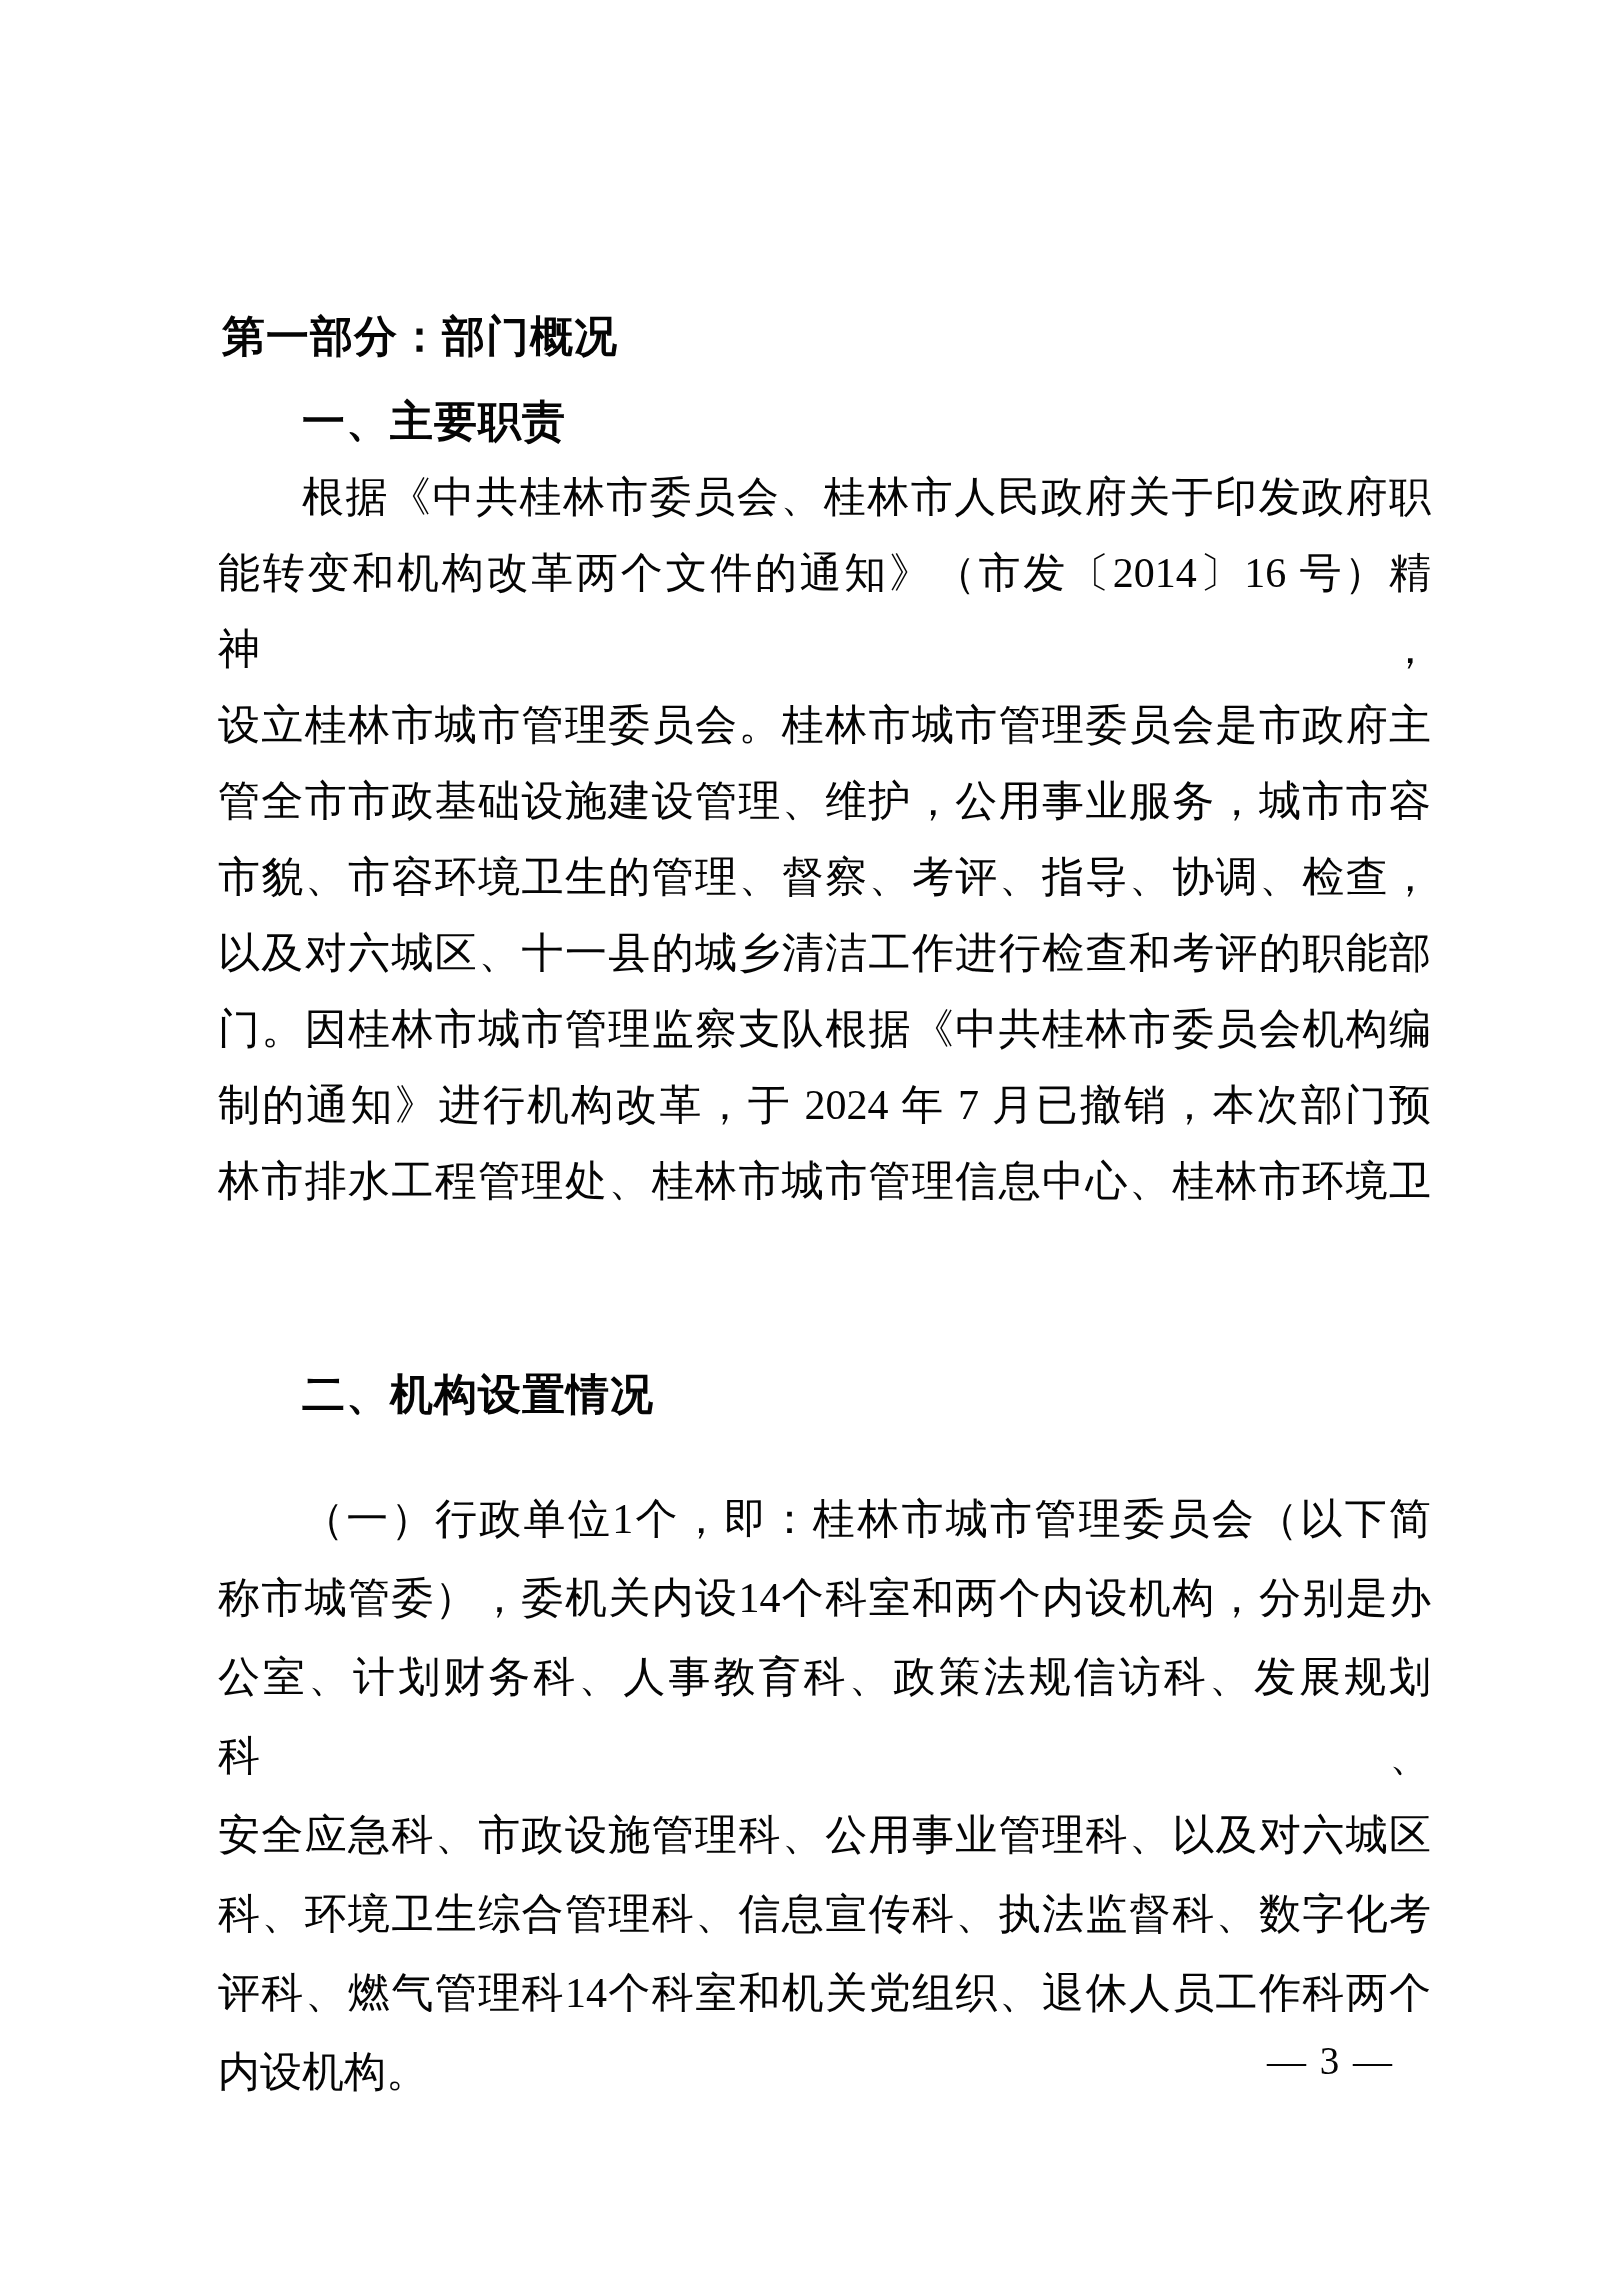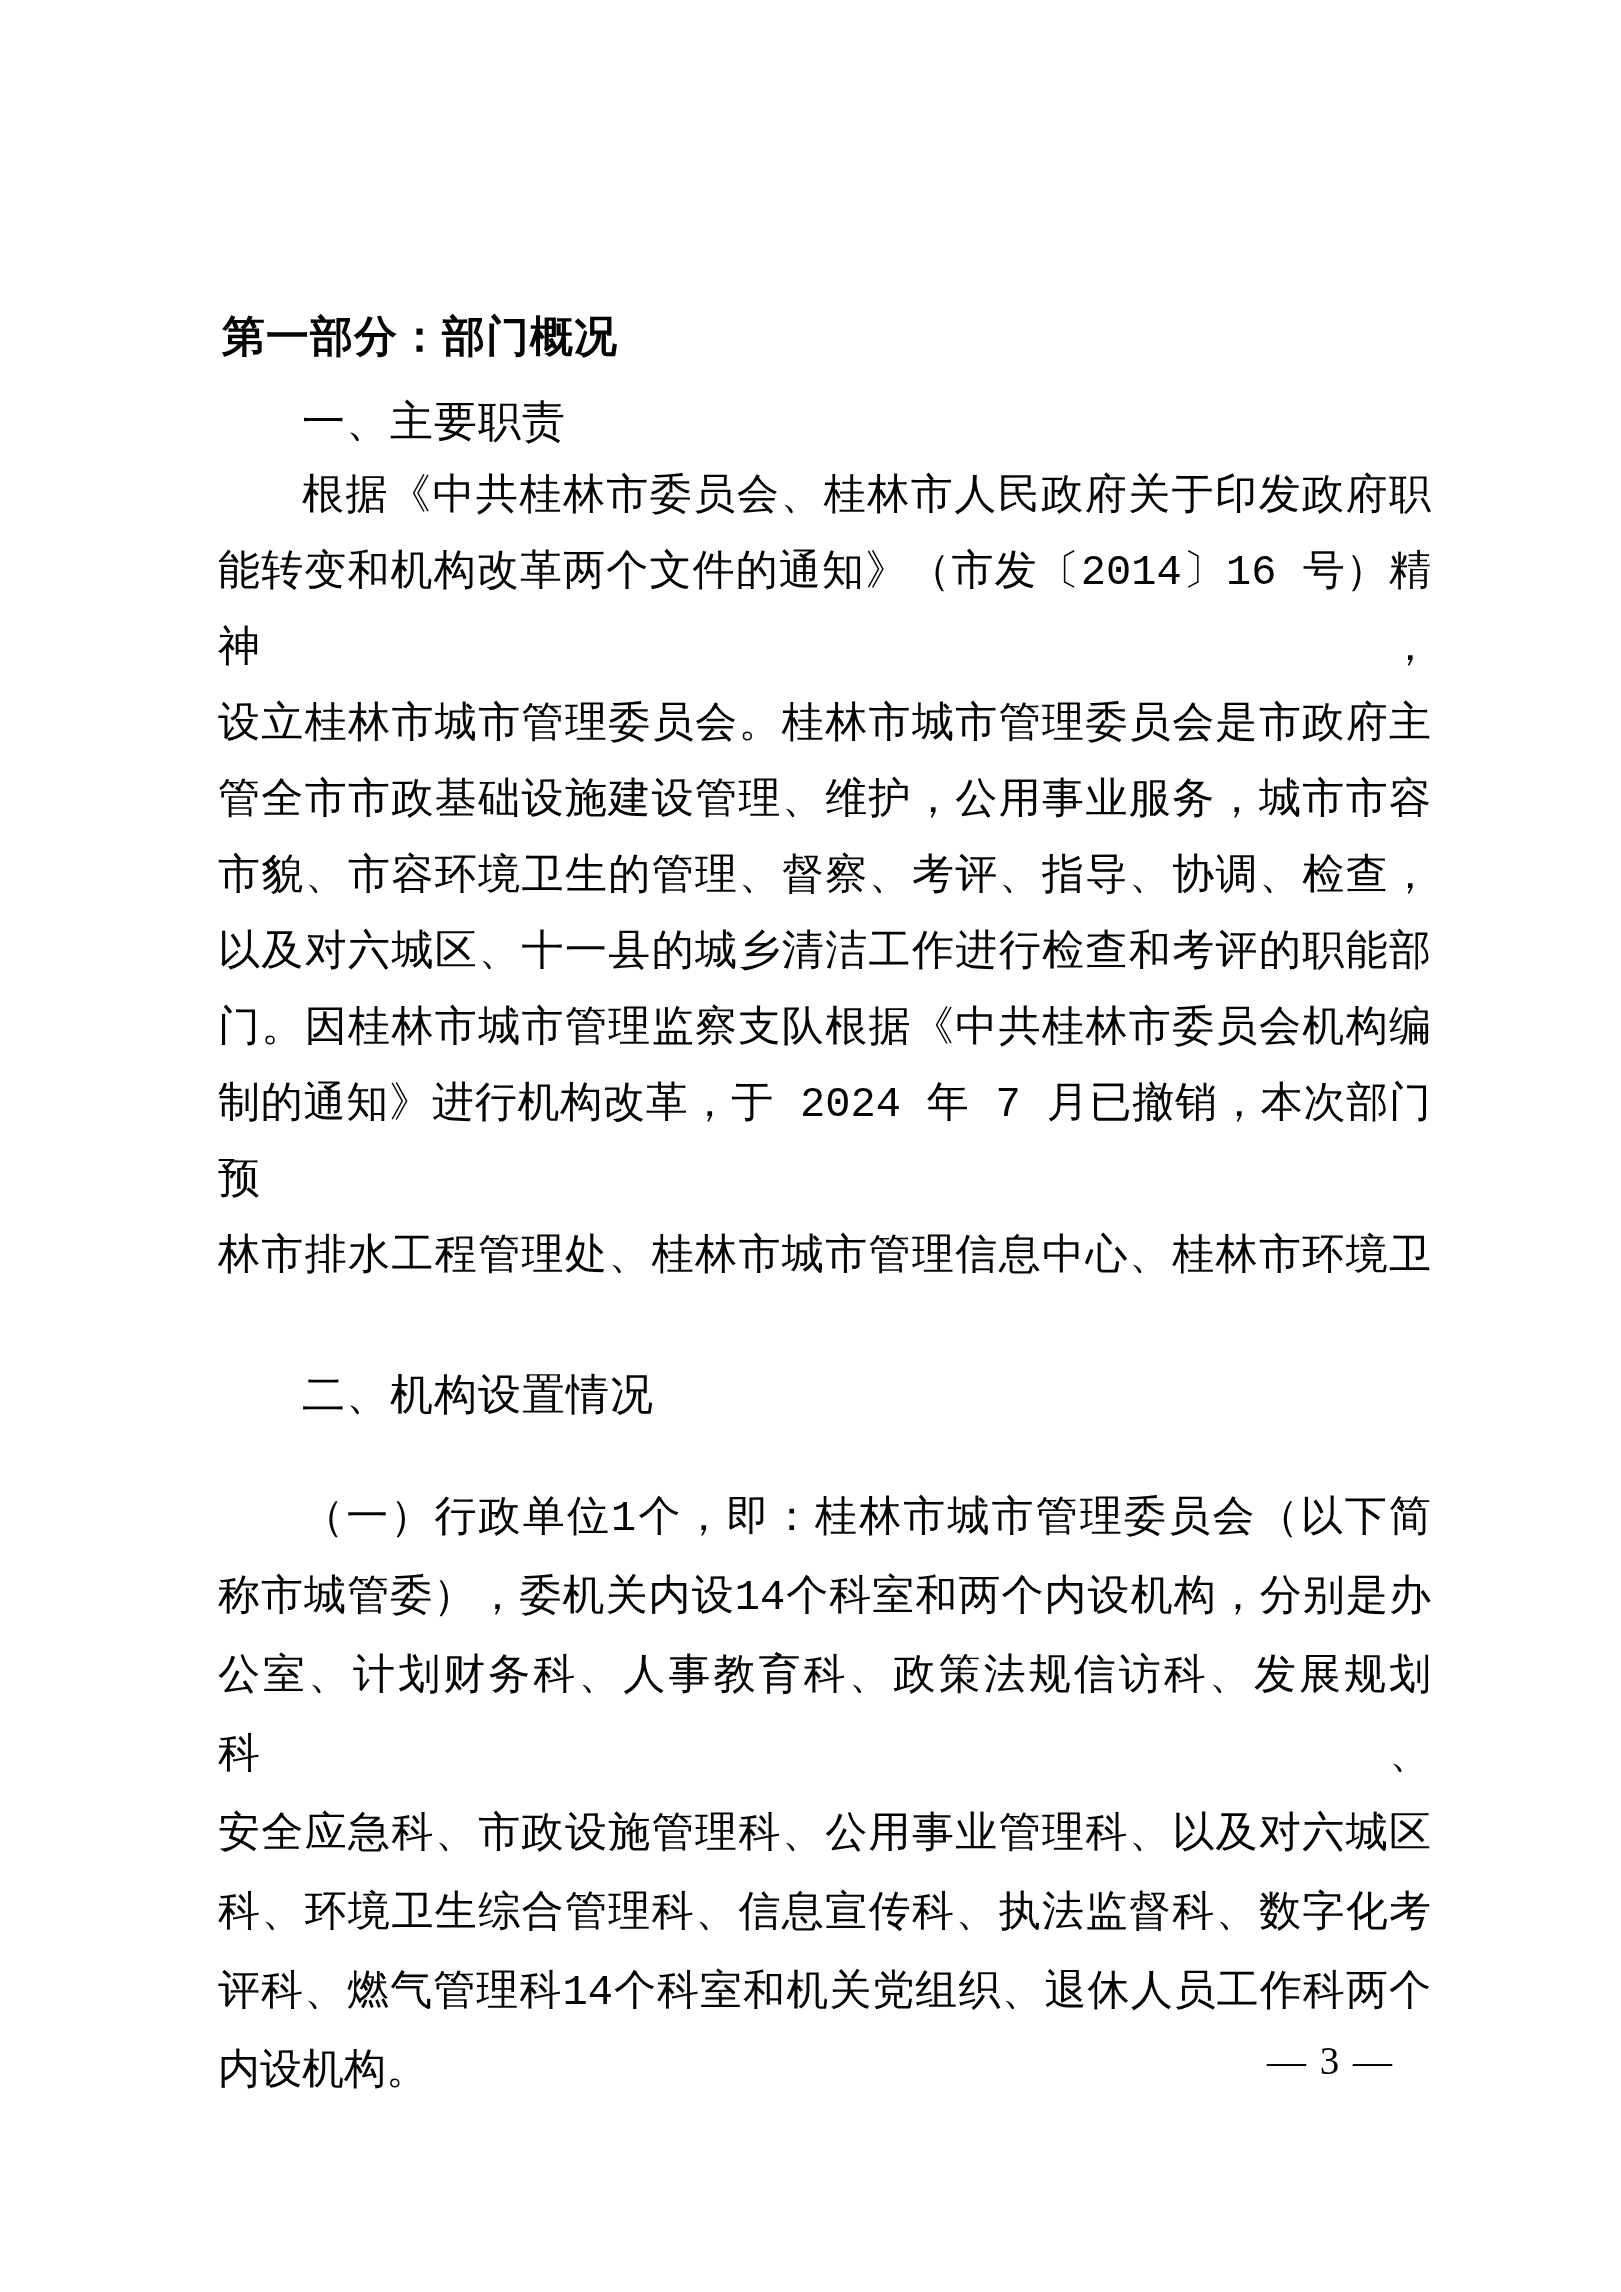--- a/index.html
+++ b/index.html
@@ -29,34 +29,34 @@
     letter-spacing: 1px;
     white-space: nowrap;
   }
   
   .sec-heading {
     position: absolute;
     left: 218px;
     margin: 0;
     padding-left: 84px;
     font-family: "Liberation Sans", "DejaVu Sans", sans-serif;
-    font-weight: 400;
+    font-weight: 700;
     font-size: 43px;
     line-height: 1.1;
     letter-spacing: 1px;
     white-space: nowrap;
   }
   #sec1-heading { top: 398px; }
   #sec2-heading { top: 1371px; }
   
   .para {
     position: absolute;
     left: 218px;
     width: 1213px;
-    font-family: Liberation Mono, monospace;
+    font-family: Liberation Serif, serif;
     font-size: 42px;
     color: #050505;
   }
   #para1 { top: 459px;  line-height: 76px; }
   #para2 { top: 1480px; line-height: 79px; }
   .para .line {
     text-align: justify;
     text-align-last: justify;
     text-justify: inter-ideograph;
   }

